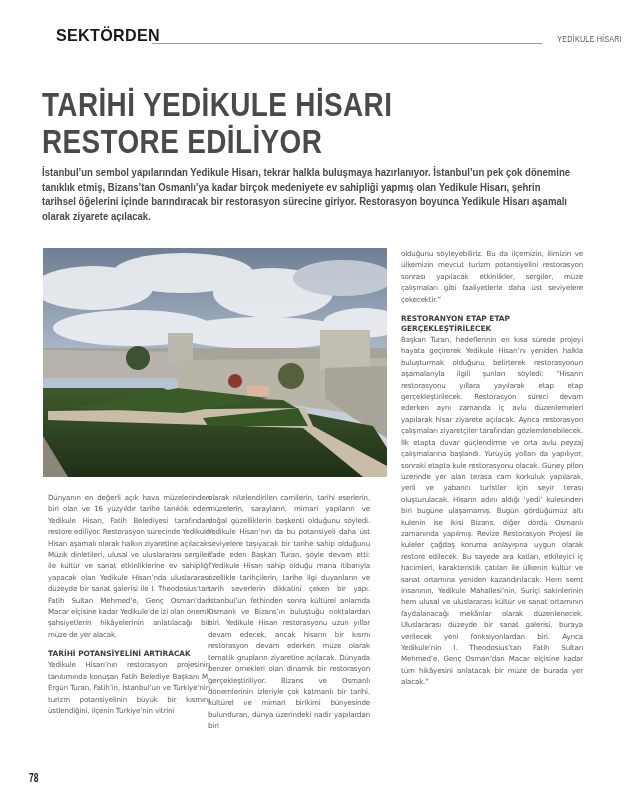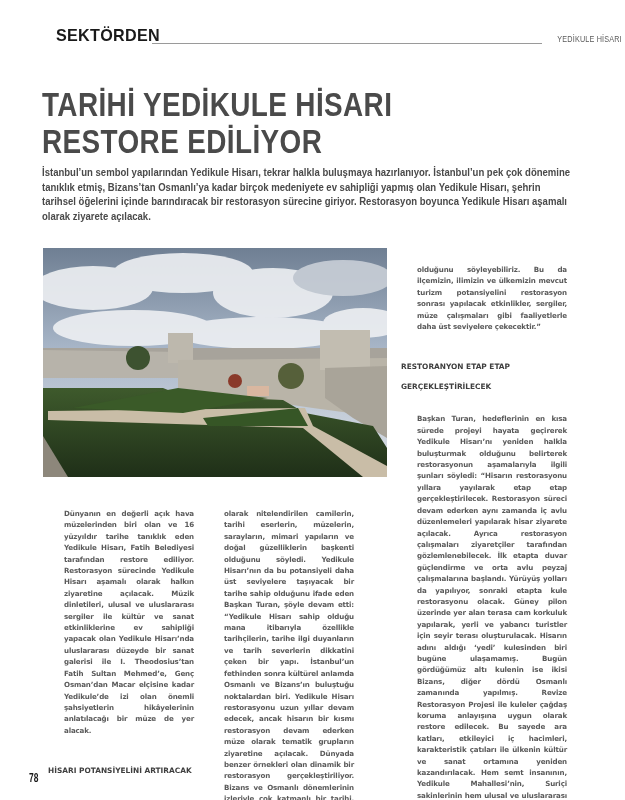--- a/index.html
+++ b/index.html
@@ -11,22 +11,22 @@
   .header-topic { position: absolute; right: 0; top: 8px; font-family: "Liberation Sans", sans-serif; font-size: 8.5px; color: #5a5a5a; letter-spacing: 0.2px; transform: scaleX(0.85); transform-origin: right; }
 
   .title { position: absolute; left: 42px; top: 86px; margin: 0; font-family: "Liberation Sans", sans-serif; font-weight: bold; font-size: 34px; line-height: 37px; color: #4a4a4a; letter-spacing: 0.5px; transform: scaleX(0.82); transform-origin: left top; white-space: nowrap; }
 
   .lead { position: absolute; left: 42px; top: 165px; width: 640px; margin: 0; font-family: "Liberation Sans", sans-serif; font-weight: bold; font-size: 11.5px; line-height: 14.5px; color: #4a4a4a; transform: scaleX(0.83); transform-origin: left top; }
 
   .photo { position: absolute; left: 43px; top: 248px; width: 344px; height: 229px; overflow: hidden; }
   .photo svg { display: block; width: 100%; height: 100%; }
 
   .col { position: absolute; font-family: "DejaVu Sans", sans-serif; font-size: 7.1px; line-height: 11.4px; color: #5a5a5a; text-align: justify; letter-spacing: -0.15px; }
-  .col p { margin: 16px; font-weight: bold; }
-  .col h3 { margin: 0; font-family: "DejaVu Sans", sans-serif; font-weight: bold; font-size: 7.4px; line-height: 20px; color: #3f3f3f; letter-spacing: 0; text-align: left; }
+  .col p { margin: 0; }
+  .col h3 { margin: 0; font-family: "DejaVu Sans", sans-serif; font-weight: bold; font-size: 7.4px; line-height: 10px; color: #3f3f3f; letter-spacing: 0; text-align: left; }
   .col .gap { height: 9px; }
 
   .col-left { left: 48px; top: 492px; width: 162px; }
   .col-mid { left: 208px; top: 492px; width: 162px; }
   .col-right { left: 401px; top: 248px; width: 182px; }
 
   .page-number { position: absolute; left: 29px; top: 771px; font-family: "Liberation Sans", sans-serif; font-weight: bold; font-size: 12px; color: #1a1a1a; transform: scaleX(0.7); transform-origin: left; }
 </style>
 </head>
 <body>
@@ -81,21 +81,22 @@
     <polygon points="5,163 262,160 270,178 344,218 344,229 320,229 260,180 5,172" fill="#c9bda7"></polygon>
     <polygon points="30,160 135,140 225,150 140,165" fill="#3a5a28"></polygon>
     <polygon points="160,170 255,160 265,178 165,178" fill="#365626"></polygon>
     <polygon points="0,188 25,229 0,229" fill="#8d877b"></polygon>
   </svg>
 </div>
 
 <div class="col col-left">
   <p>Dünyanın en değerli açık hava müzelerinden biri olan ve 16 yüzyıldır tarihe tanıklık eden Yedikule Hisarı, Fatih Belediyesi tarafından restore ediliyor. Restorasyon sürecinde Yedikule Hisarı aşamalı olarak halkın ziyaretine açılacak. Müzik dinletileri, ulusal ve uluslararası sergiler ile kültür ve sanat etkinliklerine ev sahipliği yapacak olan Yedikule Hisarı’nda uluslararası düzeyde bir sanat galerisi ile I. Theodosius’tan Fatih Sultan Mehmed’e, Genç Osman’dan Macar elçisine kadar Yedikule’de izi olan önemli şahsiyetlerin hikâyelerinin anlatılacağı bir müze de yer alacak.</p>
   <div class="gap"></div>
-  <h3>HİSARI POTANSİYELİNİ ARTIRACAK</h3>
+  <h3>TARİHİ POTANSİYELİNİ ARTIRACAK</h3>
+  <p>Yedikule Hisarı’nın restorasyon projesinin tanıtımında konuşan Fatih Belediye Başkanı M. Ergün Turan, Fatih’in, İstanbul’un ve Türkiye’nin turizm potansiyelinin büyük bir kısmını üstlendiğini, ilçenin Türkiye’nin vitrini</p>
 </div>
 
 <div class="col col-mid">
   <p>olarak nitelendirilen camilerin, tarihi eserlerin, müzelerin, sarayların, mimari yapıların ve doğal güzelliklerin başkenti olduğunu söyledi. Yedikule Hisarı’nın da bu potansiyeli daha üst seviyelere taşıyacak bir tarihe sahip olduğunu ifade eden Başkan Turan, şöyle devam etti: “Yedikule Hisarı sahip olduğu mana itibarıyla özellikle tarihçilerin, tarihe ilgi duyanların ve tarih severlerin dikkatini çeken bir yapı. İstanbul’un fethinden sonra kültürel anlamda Osmanlı ve Bizans’ın buluştuğu noktalardan biri. Yedikule Hisarı restorasyonu uzun yıllar devam edecek, ancak hisarın bir kısmı restorasyon devam ederken müze olarak tematik grupların ziyaretine açılacak. Dünyada benzer örnekleri olan dinamik bir restorasyon gerçekleştiriliyor. Bizans ve Osmanlı dönemlerinin izleriyle çok katmanlı bir tarihi, kültürel ve mimari birikimi bünyesinde bulunduran, dünya üzerindeki nadir yapılardan biri</p>
 </div>
 
 <div class="col col-right">
   <p>olduğunu söyleyebiliriz. Bu da ilçemizin, ilimizin ve ülkemizin mevcut turizm potansiyelini restorasyon sonrası yapılacak etkinlikler, sergiler, müze çalışmaları gibi faaliyetlerle daha üst seviyelere çekecektir.”</p>
   <div class="gap"></div>
   <h3>RESTORANYON ETAP ETAP GERÇEKLEŞTİRİLECEK</h3>

